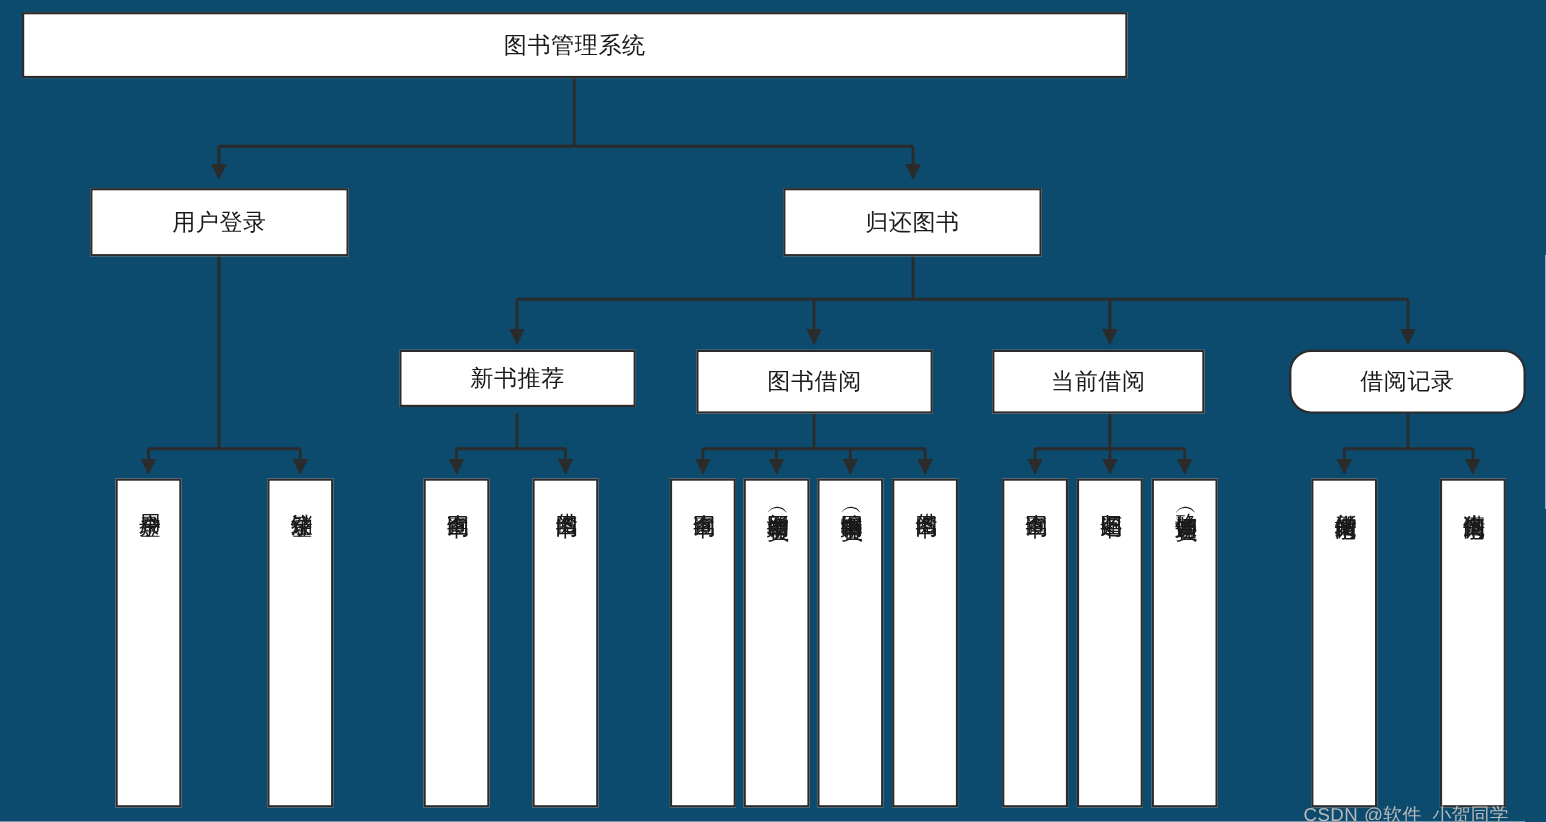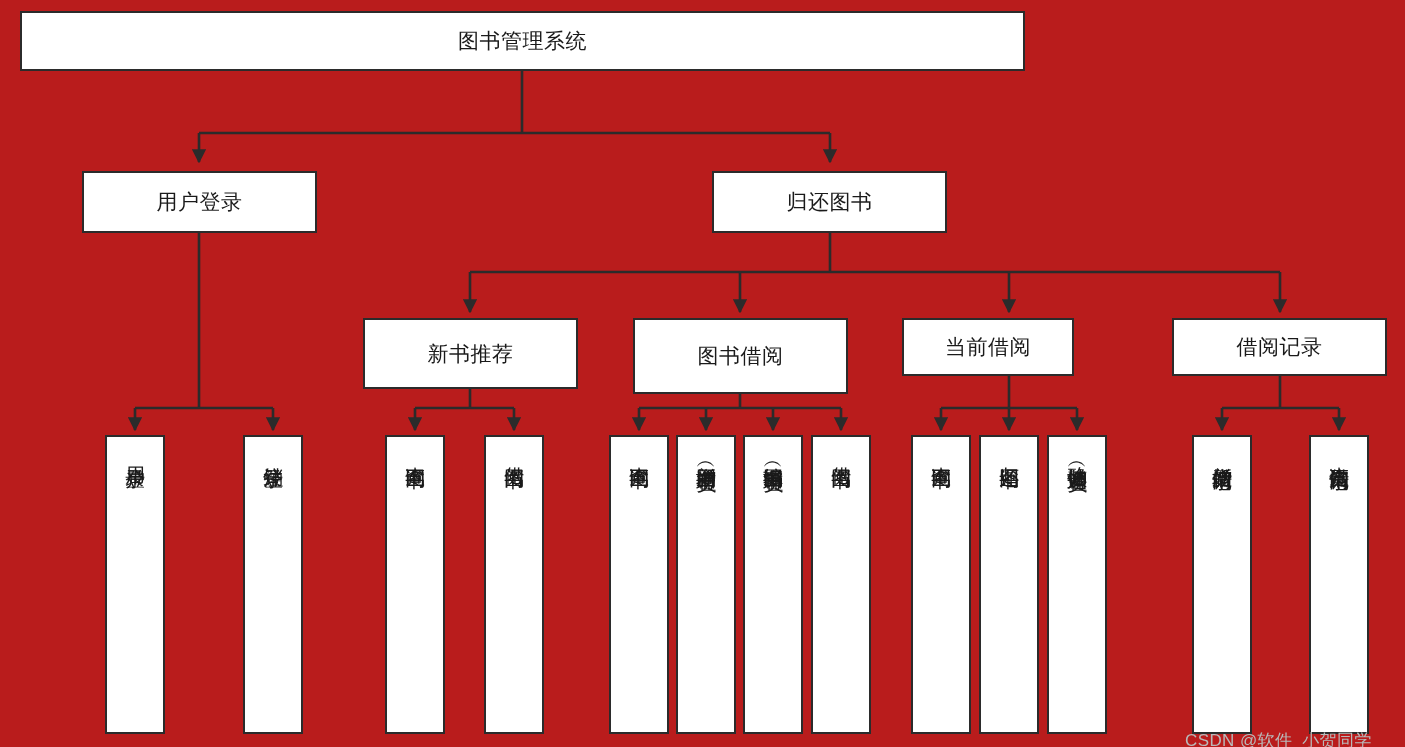--- a/index.html
+++ b/index.html
@@ -7,21 +7,21 @@
     padding: 0;
     background: #ffffff;
   }
   body {
     font-family: "Liberation Sans", "DejaVu Sans", sans-serif;
   }
   #canvas {
     position: relative;
     width: 1405px;
     height: 747px;
-    background: #b91c1c;
+    background: #0c4a6e;
     overflow: hidden;
   }
   svg.connectors {
     position: absolute;
     left: 0;
     top: 0;
     width: 1405px;
     height: 747px;
     pointer-events: none;
   }
@@ -126,33 +126,33 @@
   </div>
 
   <div class="node horiz" style="left:82px; top:171px; width:235px; height:62px;">
     <span>用户登录</span>
   </div>
 
   <div class="node horiz" style="left:712px; top:171px; width:235px; height:62px;">
     <span>归还图书</span>
   </div>
 
-  <div class="node horiz" style="left:363px; top:318px; width:215px; height:71px;">
+  <div class="node horiz" style="left:363px; top:318px; width:215px; height:52px;">
     <span>新书推荐</span>
   </div>
 
-  <div class="node horiz" style="left:633px; top:318px; width:215px; height:76px;">
+  <div class="node horiz" style="left:633px; top:318px; width:215px; height:58px;">
     <span>图书借阅</span>
   </div>
 
-  <div class="node horiz" style="left:902px; top:318px; width:172px; height:58px;">
+  <div class="node horiz" style="left:902px; top:318px; width:193px; height:58px;">
     <span>当前借阅</span>
   </div>
 
-  <div class="node horiz" style="left:1172px; top:318px; width:215px; height:58px;">
+  <div class="node horiz" style="left:1172px; top:318px; width:215px; height:58px;border-radius:20px;">
     <span>借阅记录</span>
   </div>
 
   <div class="node vert" style="left:105px; top:435px; width:60px; height:299px;">
     <span class="vtext">用户登录</span>
   </div>
 
   <div class="node vert" style="left:243px; top:435px; width:60px; height:299px;">
     <span class="vtext">注销登录</span>
   </div>

